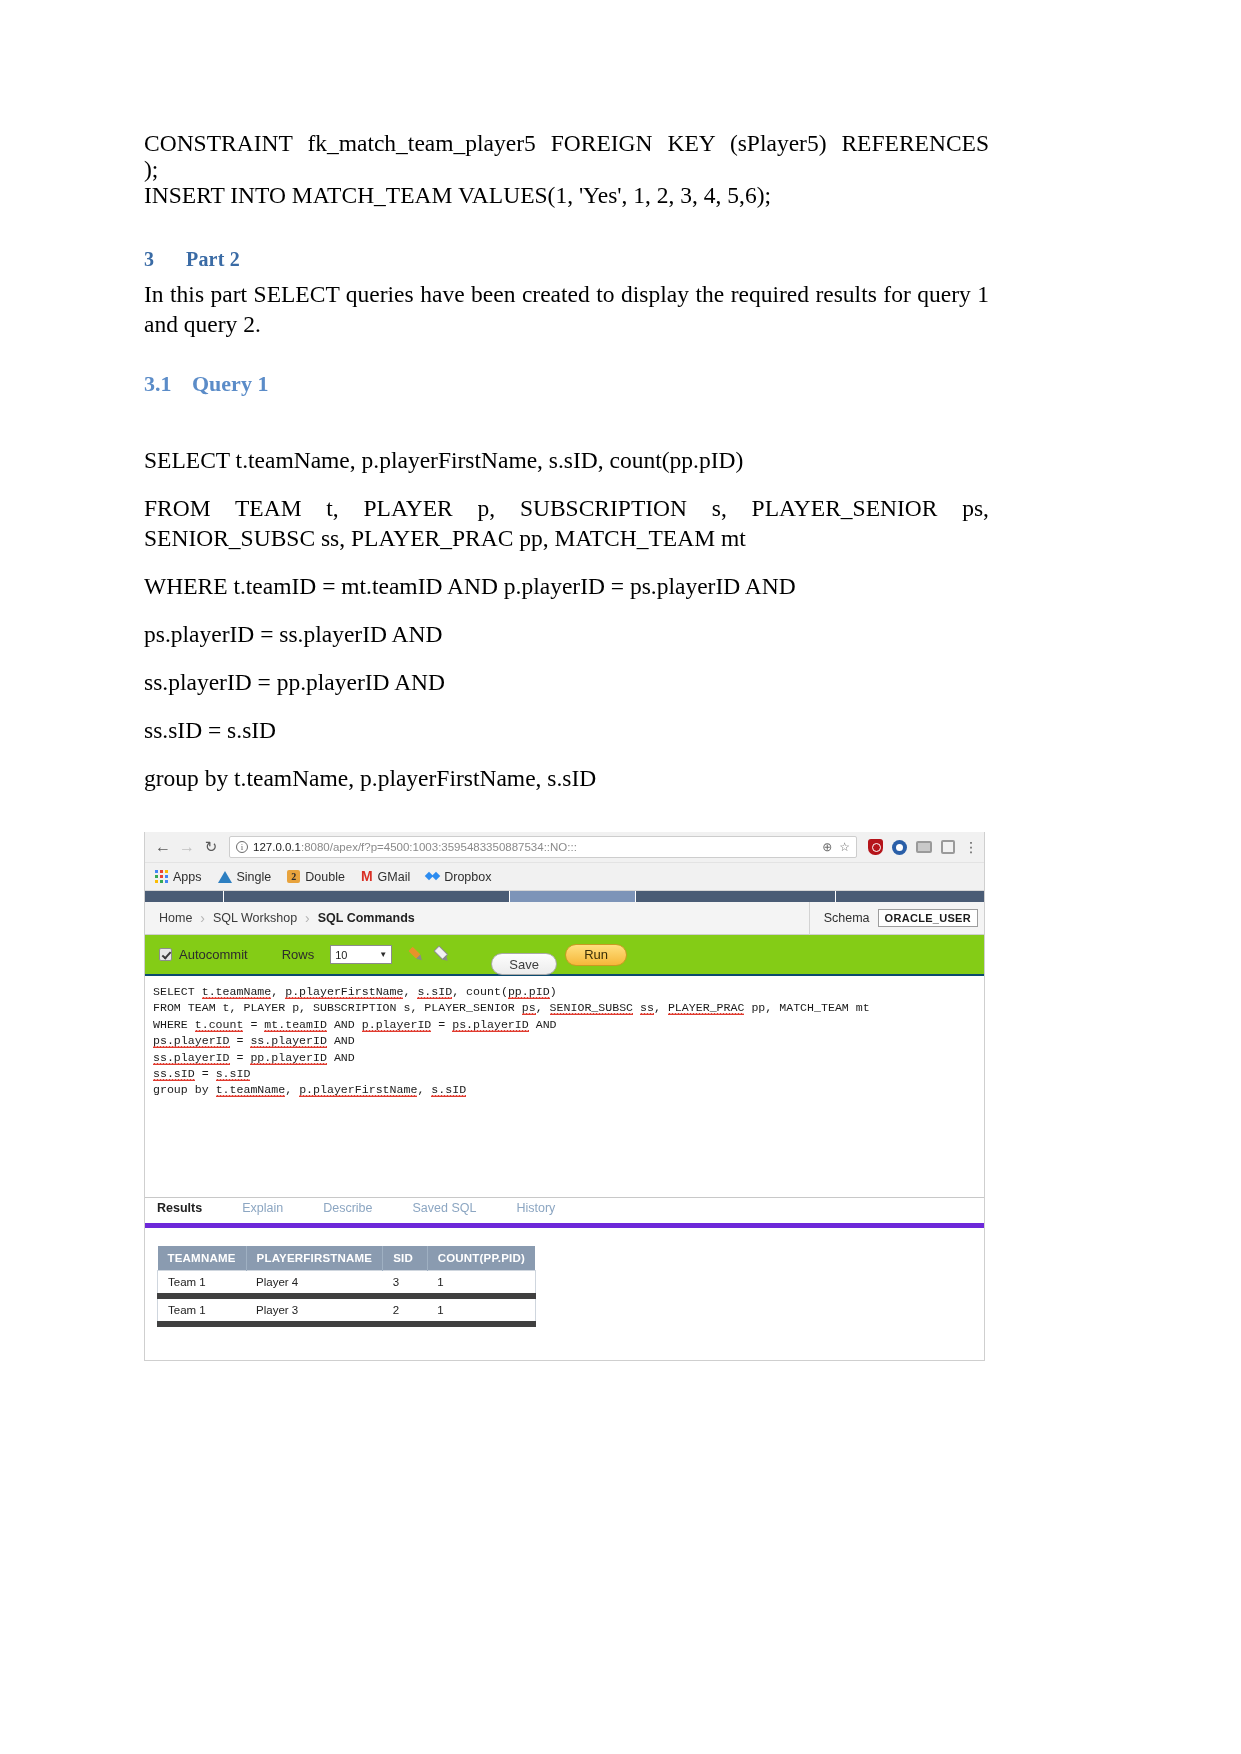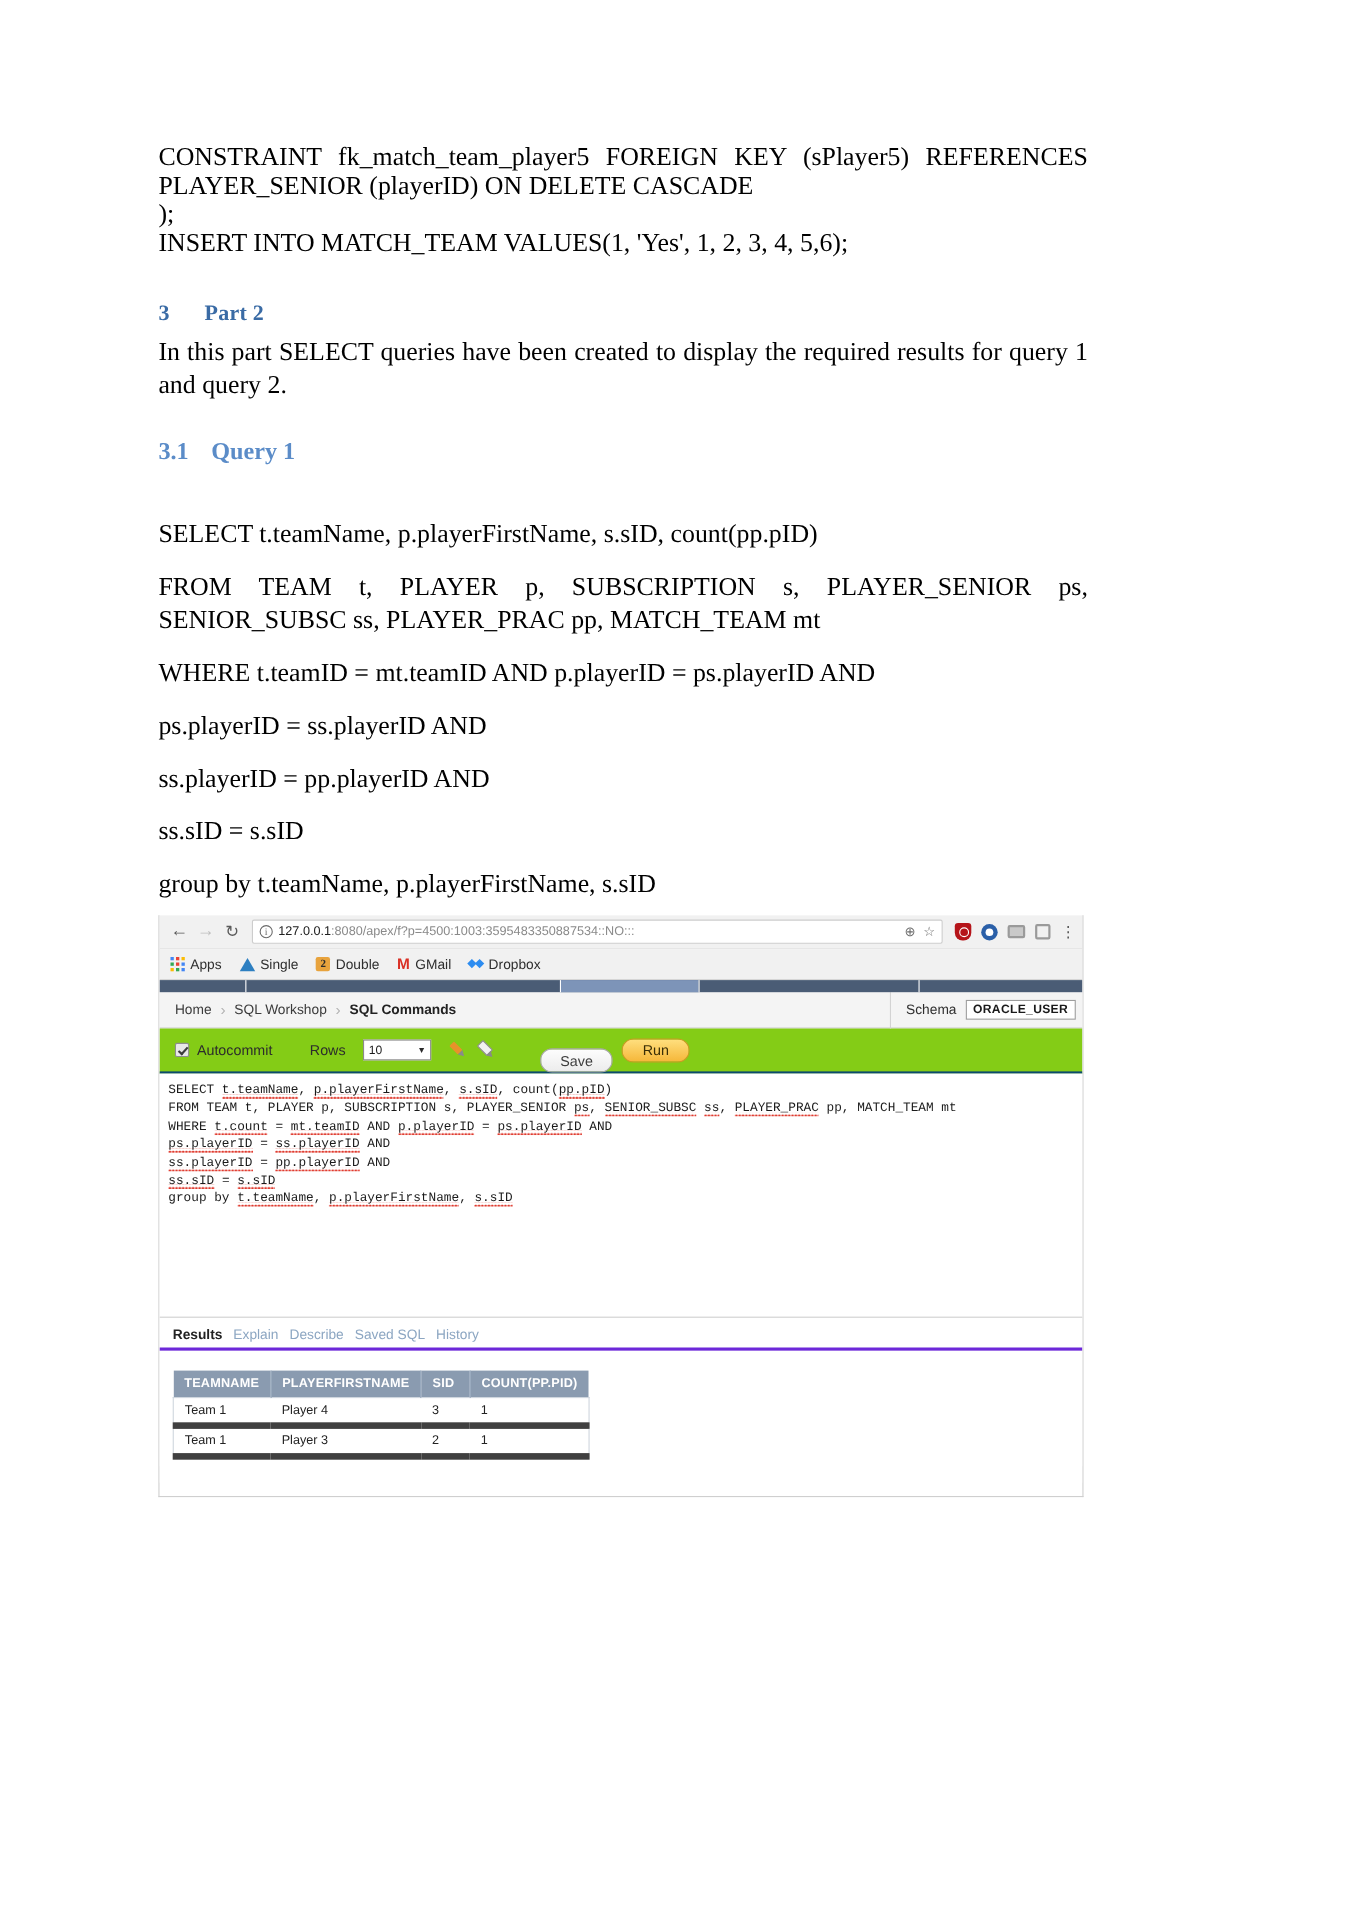--- a/index.html
+++ b/index.html
@@ -450,25 +450,25 @@
     background-image: radial-gradient(circle at 1.5px 3.2px, #e03b2f 1.1px, transparent 1.3px);
     background-size: 3px 4px;
     background-repeat: repeat-x;
     background-position: 0 bottom;
     padding-bottom: 1px;
   }
 
   .tabs {
     height: 30px;
     background: #fff;
-    border-bottom: 3px solid #6d28d9;
-    display: flex;
-    align-items: flex-end;
+    border-bottom: 5px solid #6d28d9;
+    display: flex;
+    align-items: center;
     padding-left: 12px;
-    gap: 10px;
+    gap: 40px;
   }
   .tab {
     font-family: "Liberation Sans", sans-serif;
     font-size: 12.5px;
     color: #8ca6c2;
     padding-bottom: 5px;
   }
   .tab.active { color: #222; font-weight: bold; }
 
   .results-area {
@@ -508,21 +508,20 @@
 </style>
 </head>
 <body>
 
 <div class="page">
 
   <div class="doc-body">
 
     <div class="code-block">
       <div class="justified">CONSTRAINT  fk_match_team_player5    FOREIGN  KEY  (sPlayer5)  REFERENCES</div>
-      <div>PLAYER_SENIOR (playerID) ON DELETE CASCADE</div>
       <div>);</div>
       <div>INSERT INTO MATCH_TEAM VALUES(1, 'Yes', 1, 2, 3, 4, 5,6);</div>
     </div>
 
     <div class="spacer-40"></div>
 
     <h2 class="sec">
       <span class="num">3</span><span>Part 2</span>
     </h2>
 

